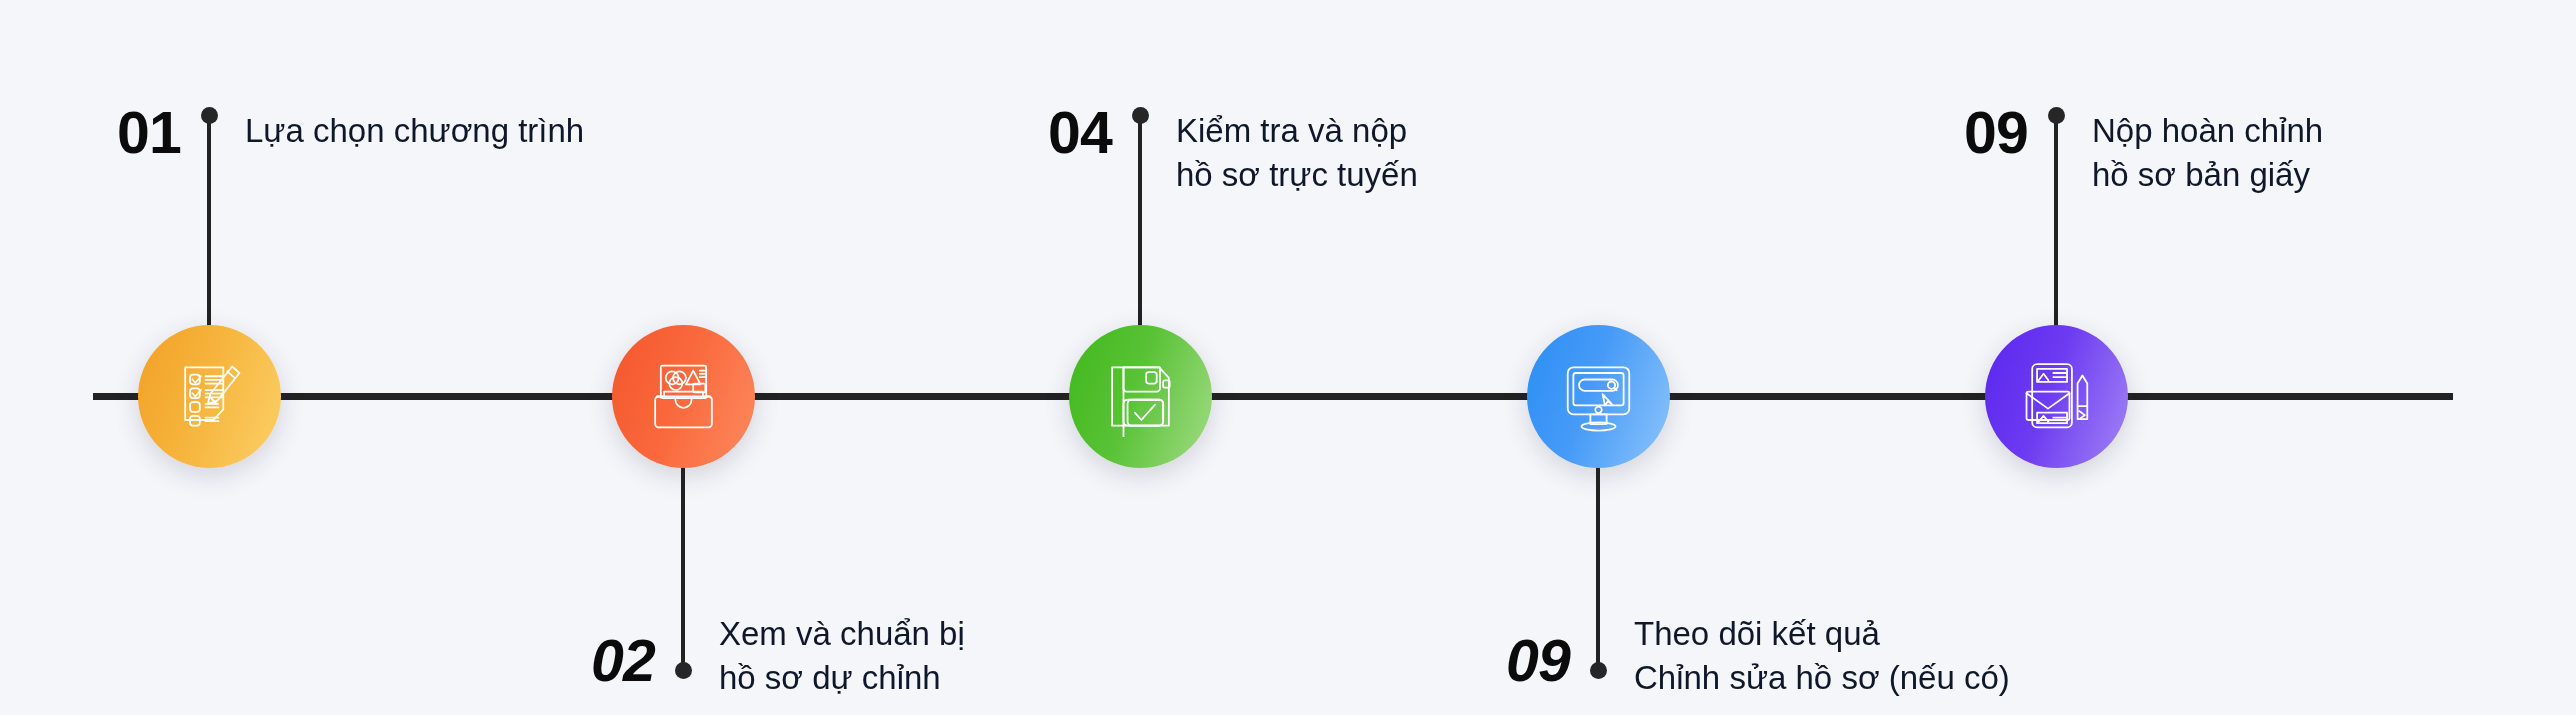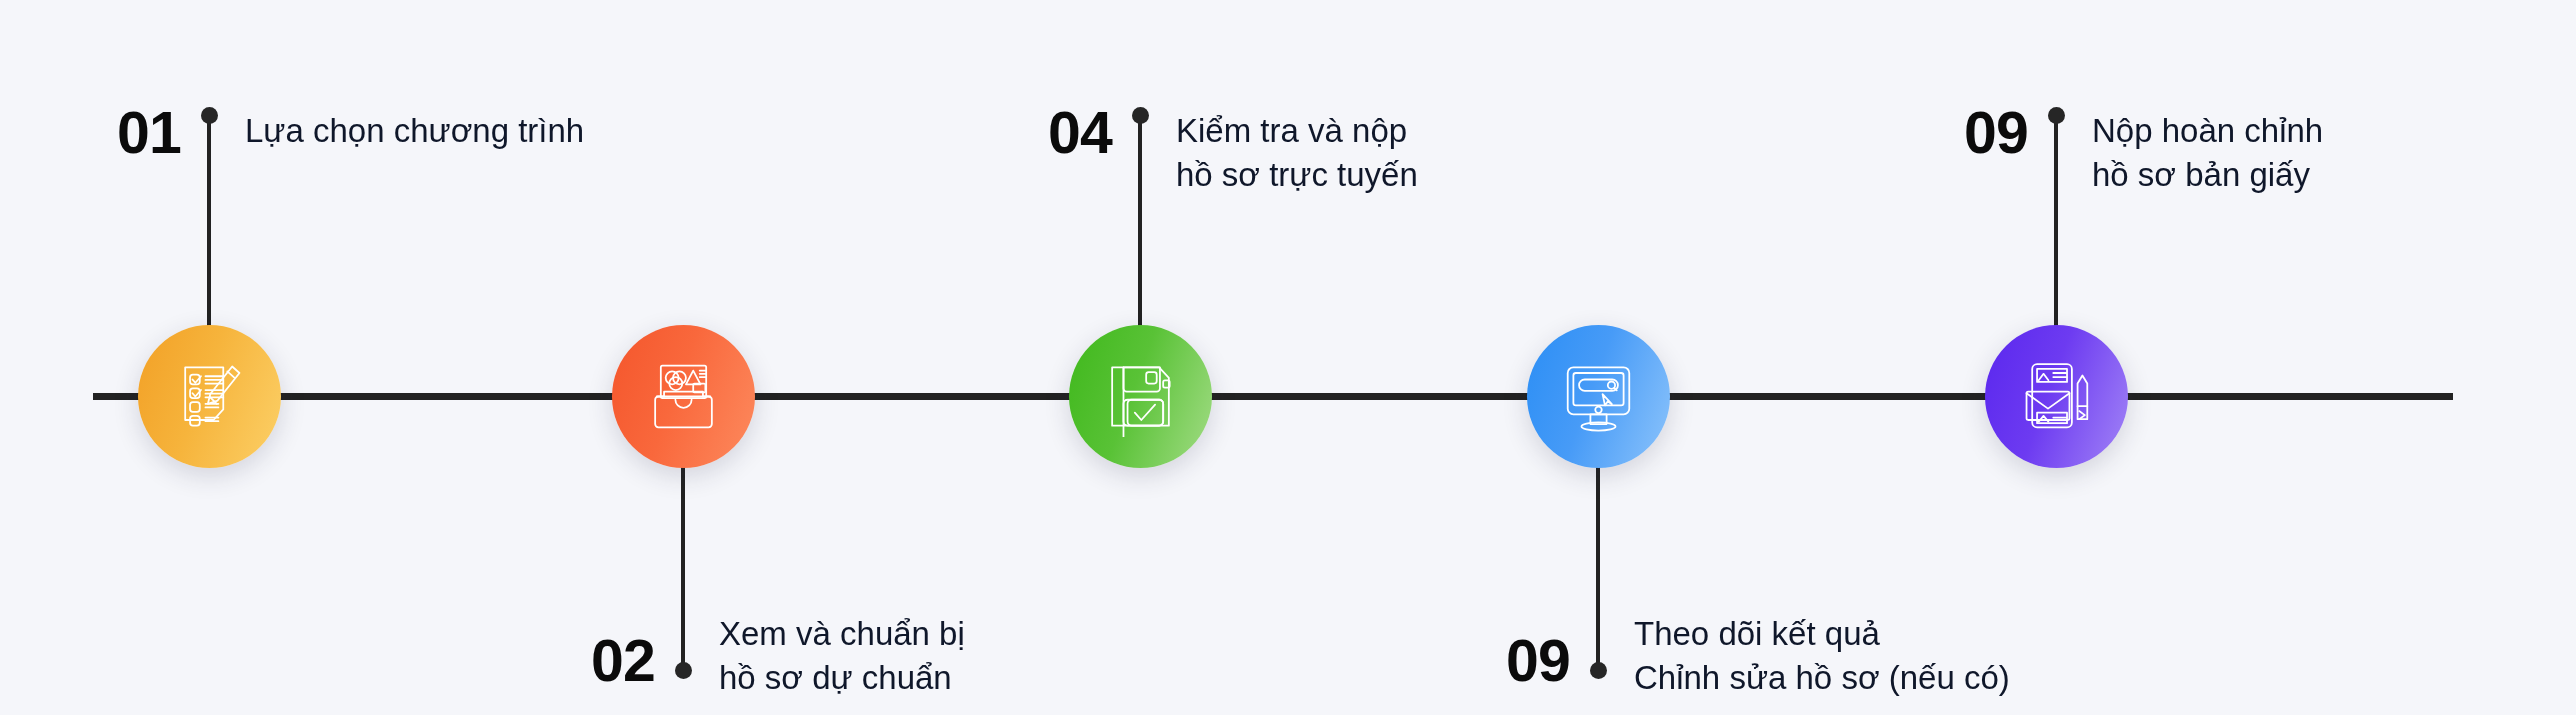--- a/index.html
+++ b/index.html
@@ -97,21 +97,21 @@
     position: absolute;
     font-size: 59px;
     font-weight: 700;
     color: #0b0b0b;
     letter-spacing: -0.8px;
     line-height: 1;
     white-space: nowrap;
     text-align: right;
   }
   .num-up   { right: 28px; top: 102px; }
-  .num-down { right: 28px; top: 630px; }
+  .num-down { right: 28px; top: 630px; font-style: italic; }
 
   
   .caption {
     position: absolute;
     left: 36px;
     font-size: 33px;
     line-height: 1.33;
     color: #0f172a;
     white-space: nowrap;
   }
@@ -161,21 +161,21 @@
       </span>
     </div>
   </div>
 
   <div class="node" id="node-2">
     <div class="leader leader-down"></div>
     <div class="leader-dot dot-down"></div>
     <div class="num num-down">02</div>
     <div class="caption caption-down">
       <div>Xem và chuẩn bị</div>
-      <div>hồ sơ dự chuẩn</div>
+      <div>hồ sơ dự chỉnh</div>
     </div>
     <div class="circle c2">
       <span>
         <svg viewBox="0 0 100 100" fill="none" stroke="#ffffff" stroke-width="2.2" stroke-linecap="round" stroke-linejoin="round">
           <rect x="22" y="12" width="56" height="40" rx="2"></rect>
           <circle cx="36" cy="27" r="8"></circle>
           <circle cx="45" cy="27" r="8"></circle>
           <circle cx="40.5" cy="34" r="8"></circle>
           <path d="M62 18 l9 17 h-18 z"></path>
           <rect x="62" y="34" width="15" height="11" rx="1.5"></rect>

